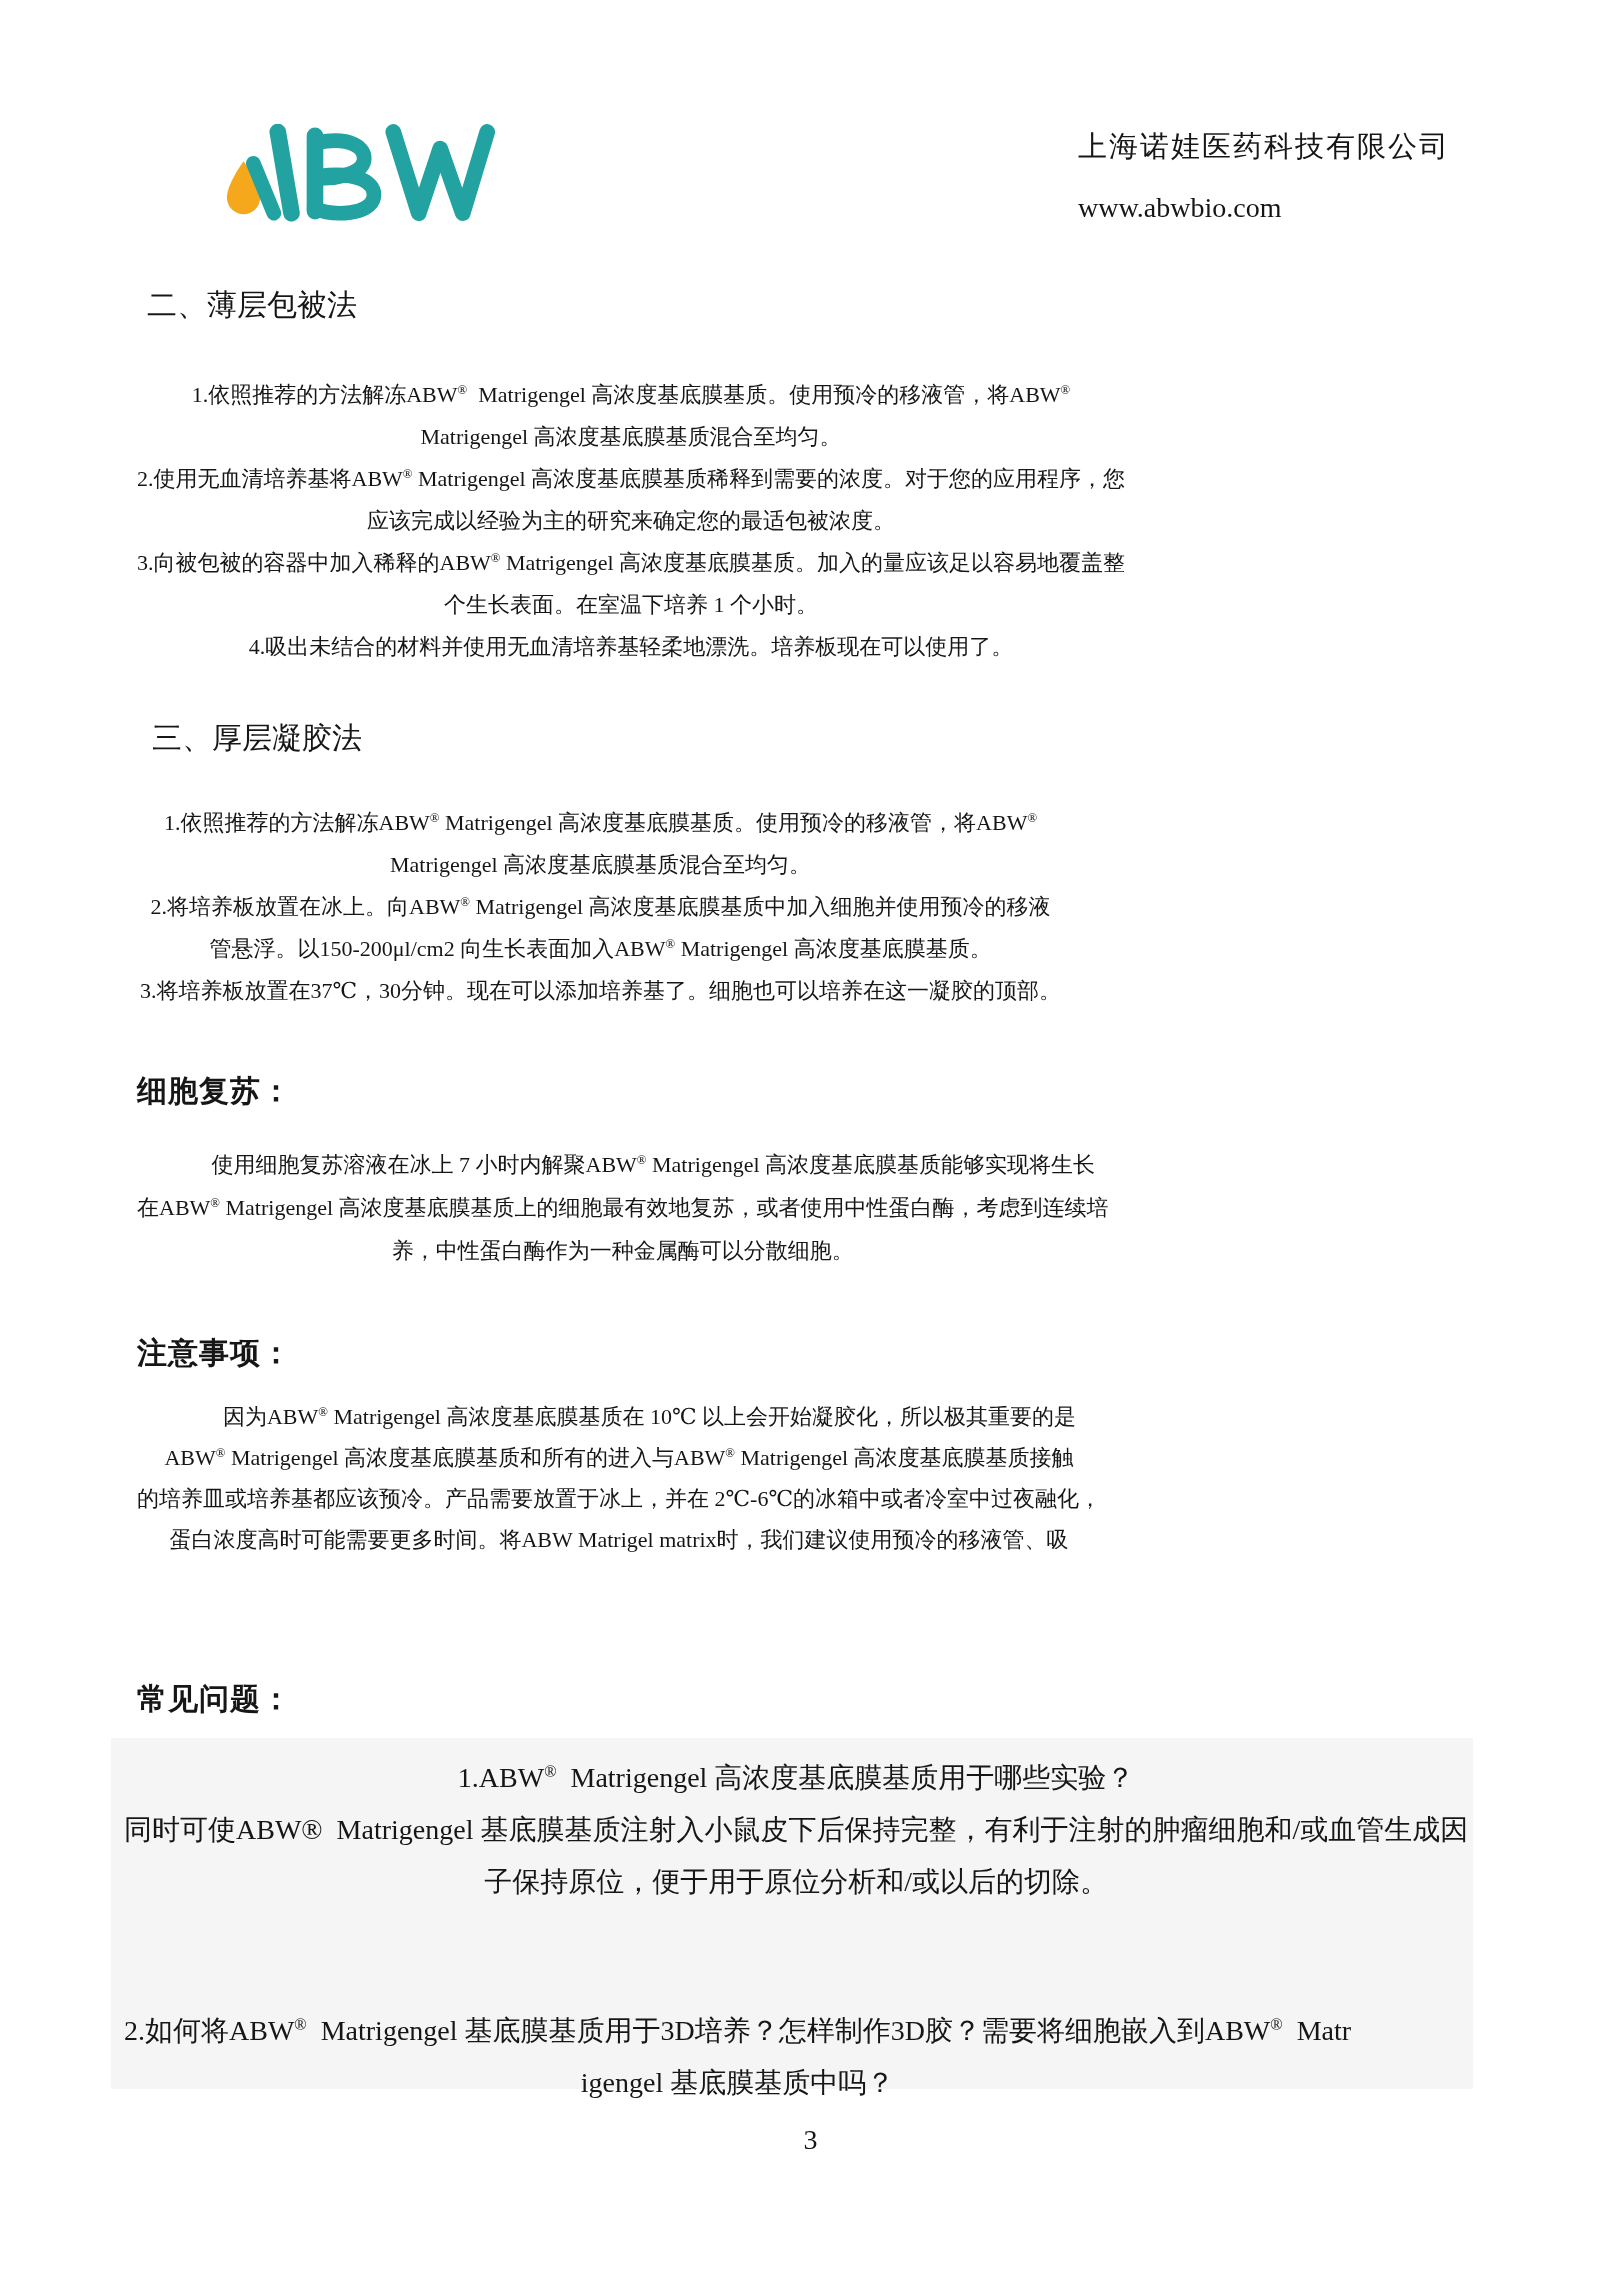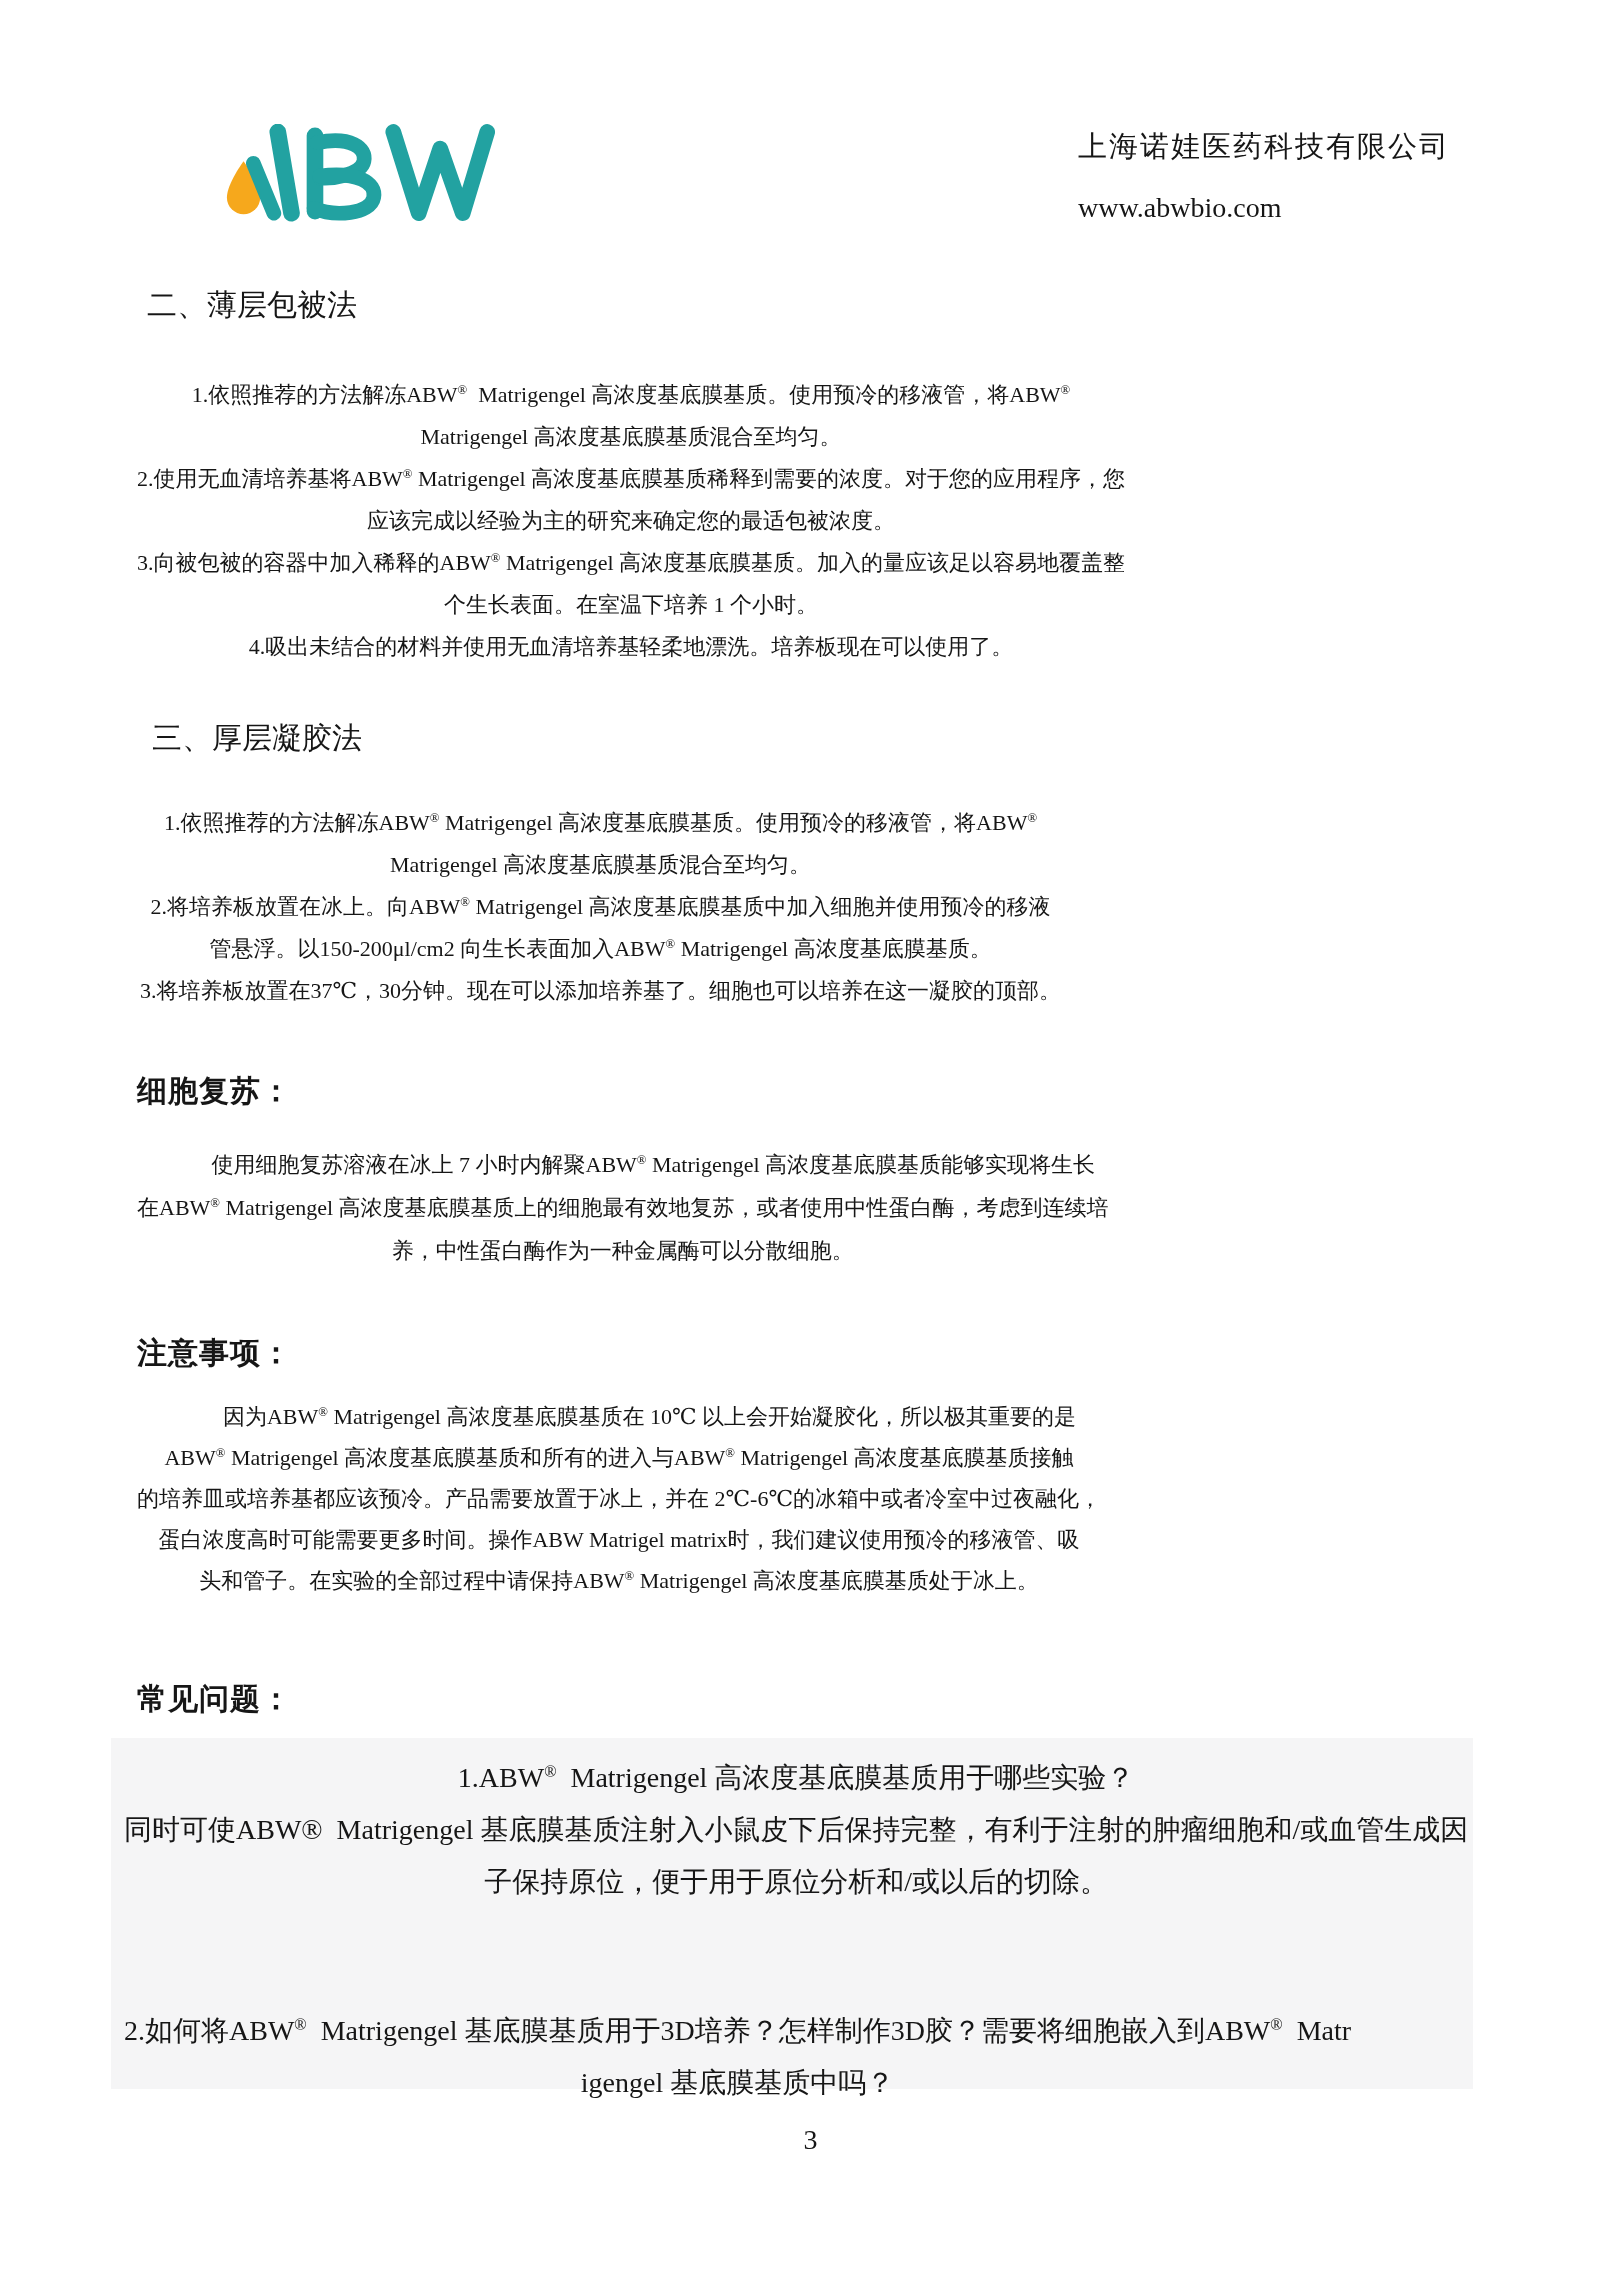--- a/index.html
+++ b/index.html
@@ -77,22 +77,21 @@
     <div class="ln supr ind">使用细胞复苏溶液在冰上 7 小时内解聚ABW<sup>®</sup> Matrigengel 高浓度基底膜基质能够实现将生长</div>
     <div class="ln supr">在ABW<sup>®</sup> Matrigengel 高浓度基底膜基质上的细胞最有效地复苏，或者使用中性蛋白酶，考虑到连续培</div>
     <div class="ln supr">养，中性蛋白酶作为一种金属酶可以分散细胞。</div>
   </div>
 
   <div class="abs bold-hd" style="left:137px;top:1333px;">注意事项：</div>
   <div class="abs body-blk tight" style="left:137px;top:1396px;">
     <div class="ln supr ind">因为ABW<sup>®</sup> Matrigengel 高浓度基底膜基质在 10℃ 以上会开始凝胶化，所以极其重要的是</div>
     <div class="ln supr">ABW<sup>®</sup> Matrigengel 高浓度基底膜基质和所有的进入与ABW<sup>®</sup> Matrigengel 高浓度基底膜基质接触</div>
     <div class="ln supr">的培养皿或培养基都应该预冷。产品需要放置于冰上，并在 2℃-6℃的冰箱中或者冷室中过夜融化，</div>
-    <div class="ln supr">蛋白浓度高时可能需要更多时间。操作ABW Matrigel matrix时，我们建议使用预冷的移液管、吸</div>
-    <div class="ln supr">头和管子。在实验的全部过程中请保持ABW<sup>®</sup> Matrigengel 高浓度基底膜基质处于冰上。</div>
+    <div class="ln supr">蛋白浓度高时可能需要更多时间。将ABW Matrigel matrix时，我们建议使用预冷的移液管、吸</div>
   </div>
 
   <div class="abs bold-hd" style="left:137px;top:1679px;">常见问题：</div>
   <div class="abs gray-block" style="left:111px;top:1738px;width:1362px;height:351px;"></div>
 
   <div class="abs faq-blk" style="left:124px;top:1752px;">
     <div class="ln supr">1.ABW<sup>®</sup>  Matrigengel 高浓度基底膜基质用于哪些实验？</div>
     <div class="ln">同时可使ABW®  Matrigengel 基底膜基质注射入小鼠皮下后保持完整，有利于注射的肿瘤细胞和/或血管生成因</div>
     <div class="ln">子保持原位，便于用于原位分析和/或以后的切除。</div>
   </div>

